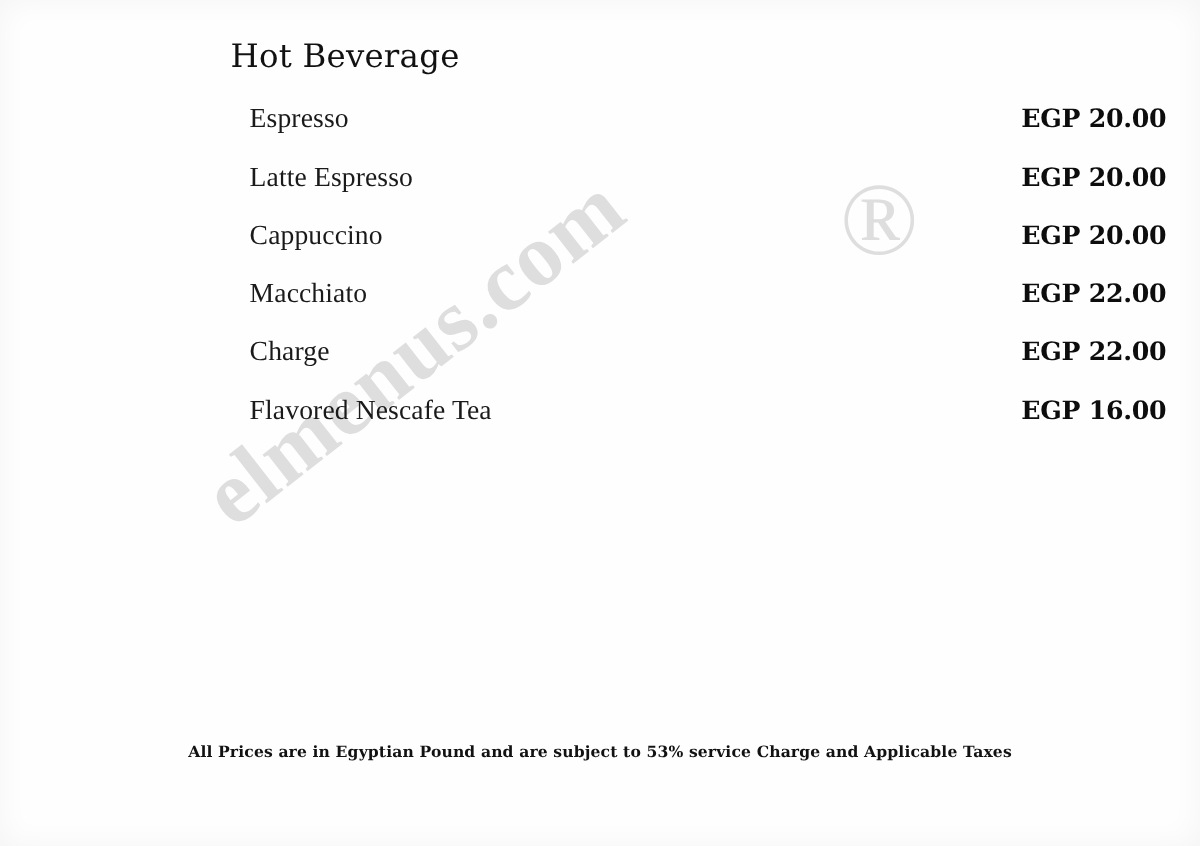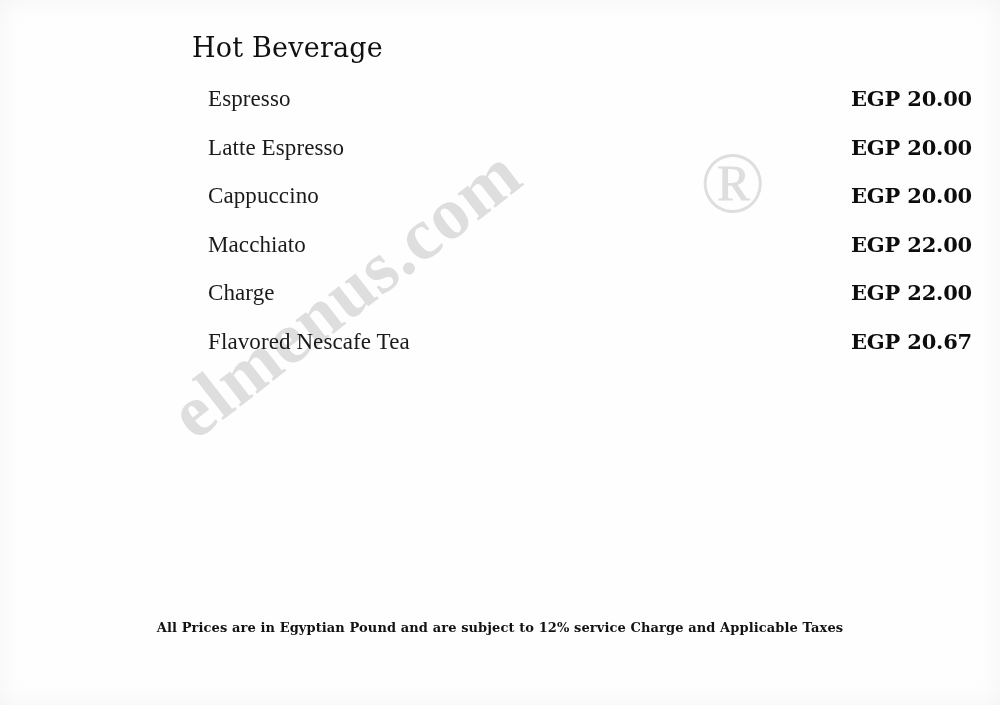--- a/index.html
+++ b/index.html
@@ -167,21 +167,21 @@
       </div>
 
       <div class="menu-row">
         <span class="item-name">Charge</span>
         <span class="item-price">EGP 22.00</span>
       </div>
 
 
       <div class="menu-row">
         <span class="item-name">Flavored Nescafe Tea</span>
-        <span class="item-price">EGP 20.67</span>
+        <span class="item-price">EGP 16.00</span>
       </div>
 
     </div>
 
-    <div class="footer-note">All Prices are in Egyptian Pound and are subject to 12% service Charge and Applicable Taxes</div>
+    <div class="footer-note">All Prices are in Egyptian Pound and are subject to 53% service Charge and Applicable Taxes</div>
 
   </div>
 </div>
 
 </body></html>

